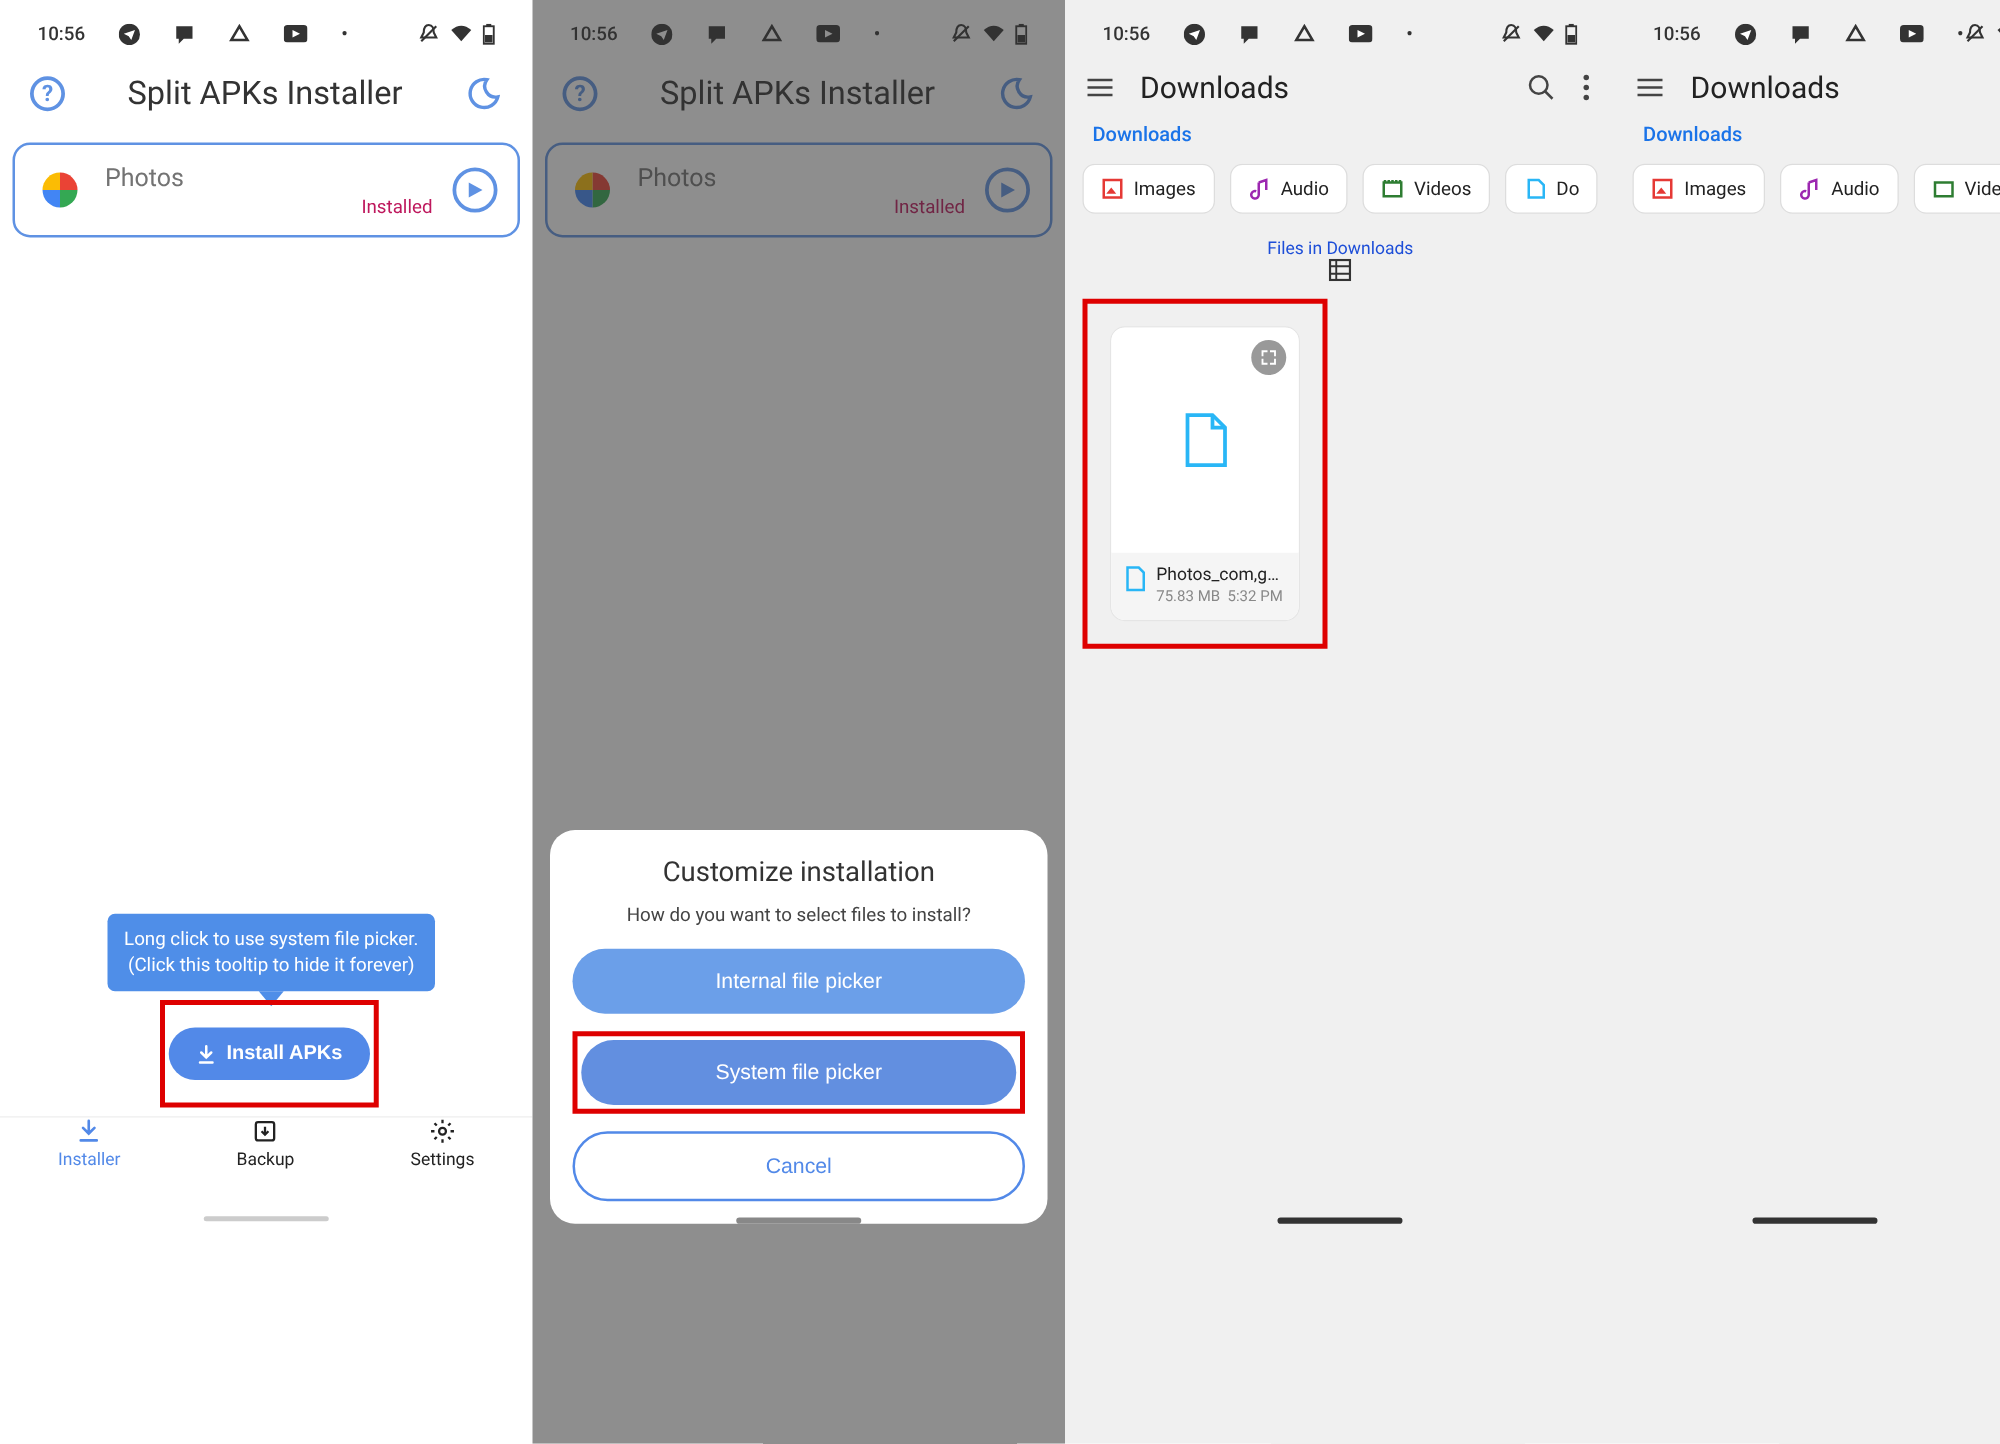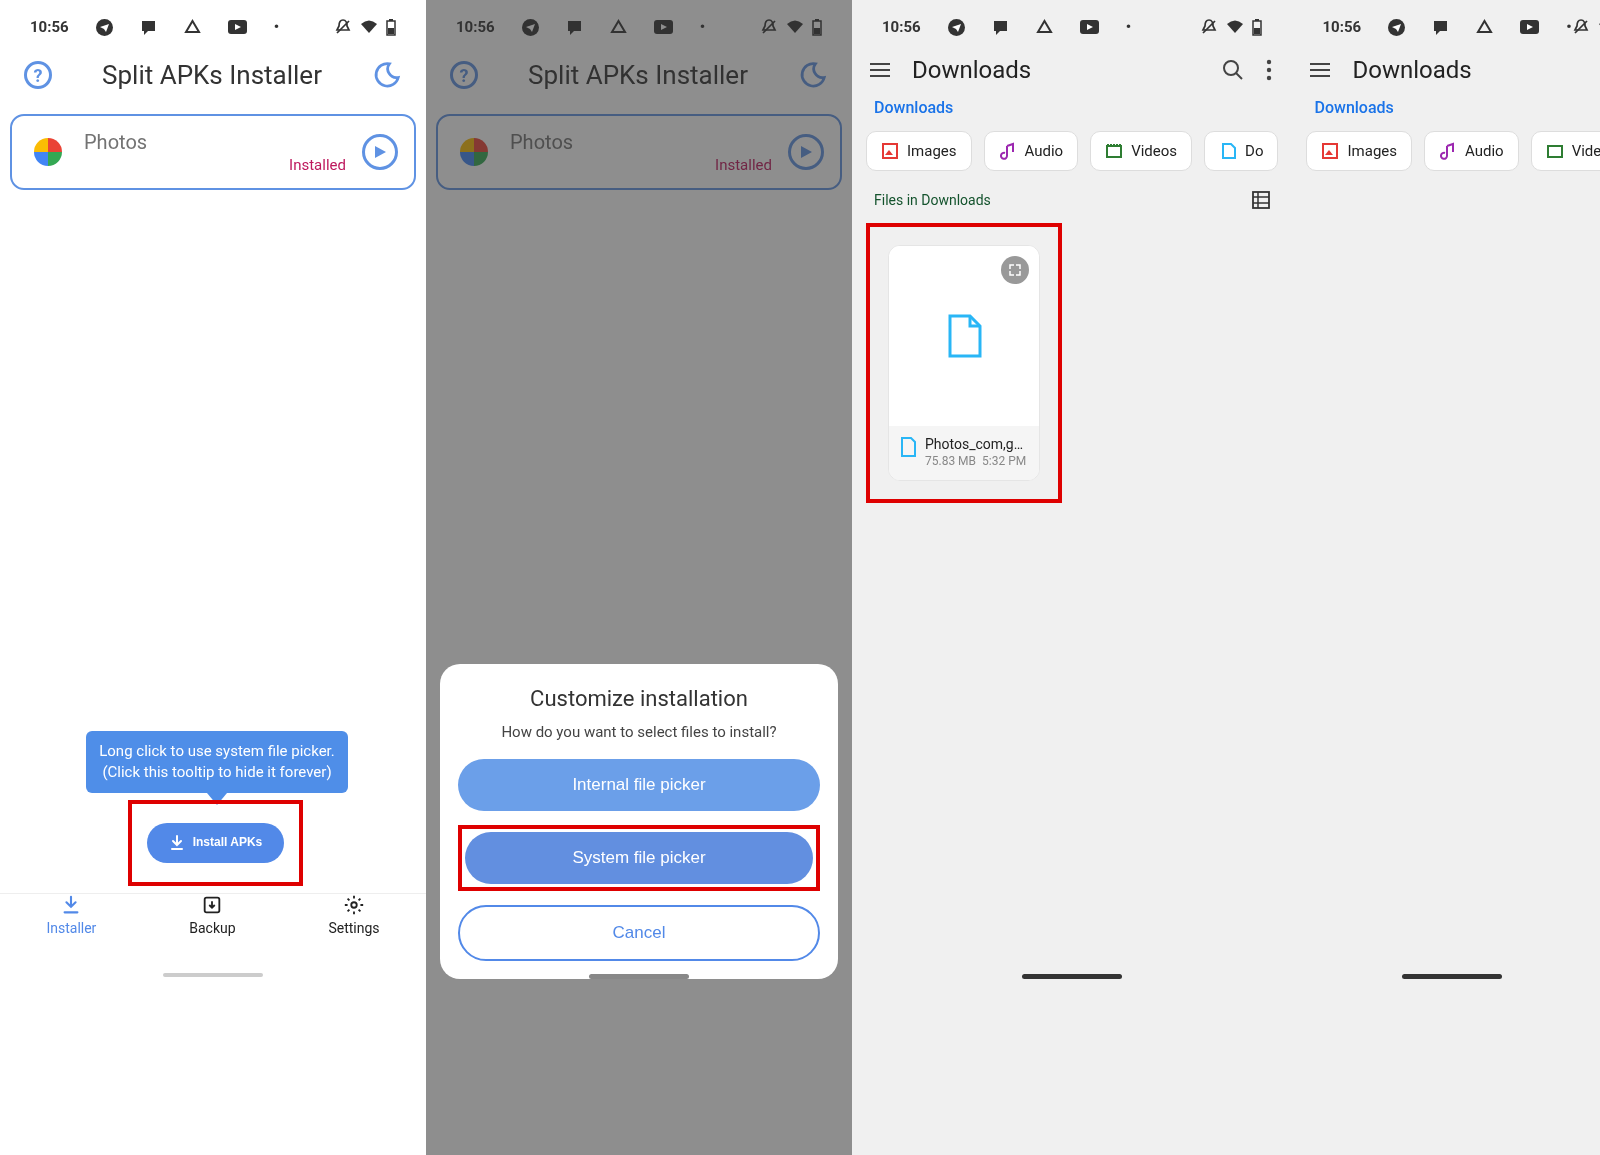--- a/index.html
+++ b/index.html
@@ -4,21 +4,21 @@
 <style>
   * { box-sizing: border-box; margin: 0; padding: 0; }
   body { font-family: -apple-system, Roboto, Arial, sans-serif; background: #fff; }
   .container { display: flex; width: 1600px; height: 1155px; overflow: hidden; }
   .screen { position: relative; flex: 0 0 426px; height: 100%; background: #fff; }
   .screen-3 { background: #f0f0f0; flex: 0 0 426px; }
   .screen-4 { flex: 0 0 320px; background: #f0f0f0; overflow: hidden; }
 
   
   .status-bar { display:flex; align-items:center; justify-content:space-between; padding: 18px 30px 12px 30px; font-size: 15px; font-weight: 500; color:#333; }
-  .status-left { display:flex; align-items:center; gap:27px;font-weight:bold; }
+  .status-left { display:flex; align-items:center; gap:27px; }
   .status-right { display:flex; align-items:center; gap:8px; }
   .si { display:inline-flex; align-items:center; justify-content:center; }
 
   
   .sai-header { display:flex; align-items:center; justify-content:space-between; padding: 12px 24px 20px 24px; }
   .sai-title { font-size: 26px; color:#333; font-weight:400; }
   .help-icon { width:28px; height:28px; border:3px solid #5f92e3; border-radius:50%; display:flex; align-items:center; justify-content:center; color:#5f92e3; font-weight:bold; font-size:18px; }
   .moon-icon { width:30px; height:30px; }
 
   
@@ -29,21 +29,21 @@
   .app-status { font-size:15px; color:#be185d; margin-top:2px;text-align:right; }
   .play-btn { width:36px; height:36px; border:3px solid #5f92e3; border-radius:50%; display:flex; align-items:center; justify-content:center; }
 
   
   .tooltip-box { position:absolute; left:86px; width:262px; bottom:350px; }
   .tooltip { background:#4f8ee8; color:#fff; text-align:center; padding:10px 12px; border-radius:6px; font-size:15px; line-height:1.4; }
   .tooltip-arrow { width:0; height:0; border-left:10px solid transparent; border-right:10px solid transparent; border-top:12px solid #4f8ee8; margin:0 auto; }
 
   
   .install-area { position:absolute; left:128px; bottom:269px; width:175px; height:86px; border:4px solid #de0000; display:flex; align-items:center; justify-content:center; }
-  .install-btn { background:#5289e8; color:#fff; border:none; border-radius:28px; padding:12px 22px; font-size:12px; font-weight:600; display:flex; align-items:flex-start; gap:8px; }
+  .install-btn { background:#5289e8; color:#fff; border:none; border-radius:28px; padding:12px 22px; font-size:16px; font-weight:600; display:flex; align-items:flex-end; gap:8px; }
 
   
   .bottom-nav { position:absolute; bottom:192px; left:0; right:0; height:70px; display:flex; justify-content:space-around; align-items:flex-start; border-top:1px solid #eee; background:#fff; }
   .nav-item { display:flex; flex-direction:column; align-items:center; gap:4px; font-size:14px; color:#222; }
   .nav-item.active { color:#5289e8; }
   .nav-icon { width:22px; height:22px; }
 
   
   .overlay-dim { position:absolute; inset:0; background:rgba(50,50,50,0.55); }
   .bottom-sheet { position:absolute; left:14px; right:14px; bottom:176px; background:#fff; border-radius:20px; padding:22px 18px 18px 18px; text-align:center; }
@@ -56,21 +56,21 @@
   .nav-pill { position:absolute; bottom:176px; left:50%; transform:translateX(-50%); width:100px; height:5px; background:#888; border-radius:3px; }
 
   
   .files-header { display:flex; align-items:center; gap:22px; padding: 8px 20px 14px 18px; }
   .files-title { font-size:24px; color:#222; font-weight:400; flex:1; }
   .hamburger { display:flex; flex-direction:column; gap:4px; }
   .hamburger div { width:20px; height:2px; background:#444; }
   .breadcrumb { padding: 0 22px 14px 22px; font-size:16px; color:#1a73e8; font-weight:500; }
   .chip-row { display:flex; gap:12px; padding:0 14px 20px 14px; overflow:hidden; }
   .chip { background:#fff; border:1px solid #ddd; border-radius:10px; padding:10px 14px; display:flex; align-items:center; gap:8px; font-size:15px; color:#222;justify-content:flex-end; }
-  .section-row { display:flex; justify-content:space-between; align-items:center; padding:0 22px 14px 22px; font-size:14px; color:#14532d; }
+  .section-row { display:flex; justify-content:space-between; align-items:center; padding:0 22px 14px 22px; font-size:14px; color:#1d4ed8;flex-direction:column; }
   .grid-icon { width:18px; height:18px; }
 
   .file-card-wrap { margin:0 14px; width:196px; border:4px solid #de0000; padding:18px; }
   .file-card { background:#fff; border-radius:12px; overflow:hidden; border:1px solid #e5e5e5; }
   .file-preview { height:180px; background:#fff; position:relative; display:flex; align-items:center; justify-content:center; }
   .expand-pill { position:absolute; top:10px; right:10px; width:28px; height:28px; background:#999; border-radius:50%; display:flex; align-items:center; justify-content:center; }
   .file-meta { padding:10px 10px 12px 10px; display:flex; gap:8px; align-items:flex-start; background:#f5f5f5; }
   .file-name { font-size:14px; color:#222; }
   .file-sub { font-size:12px; color:#888; margin-top:2px; }
 

